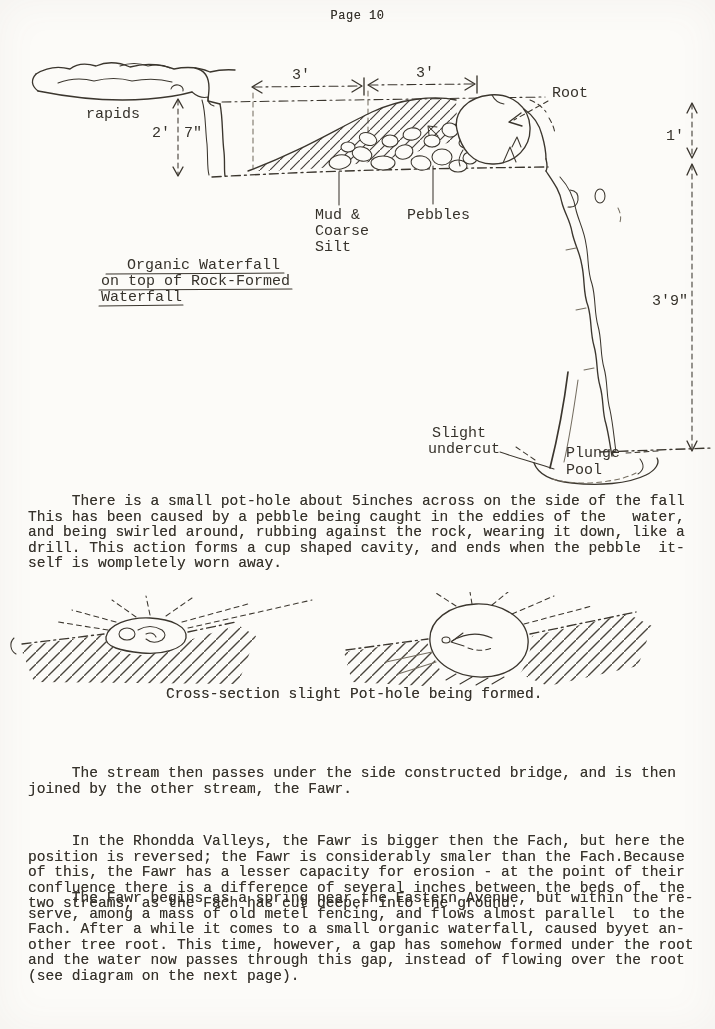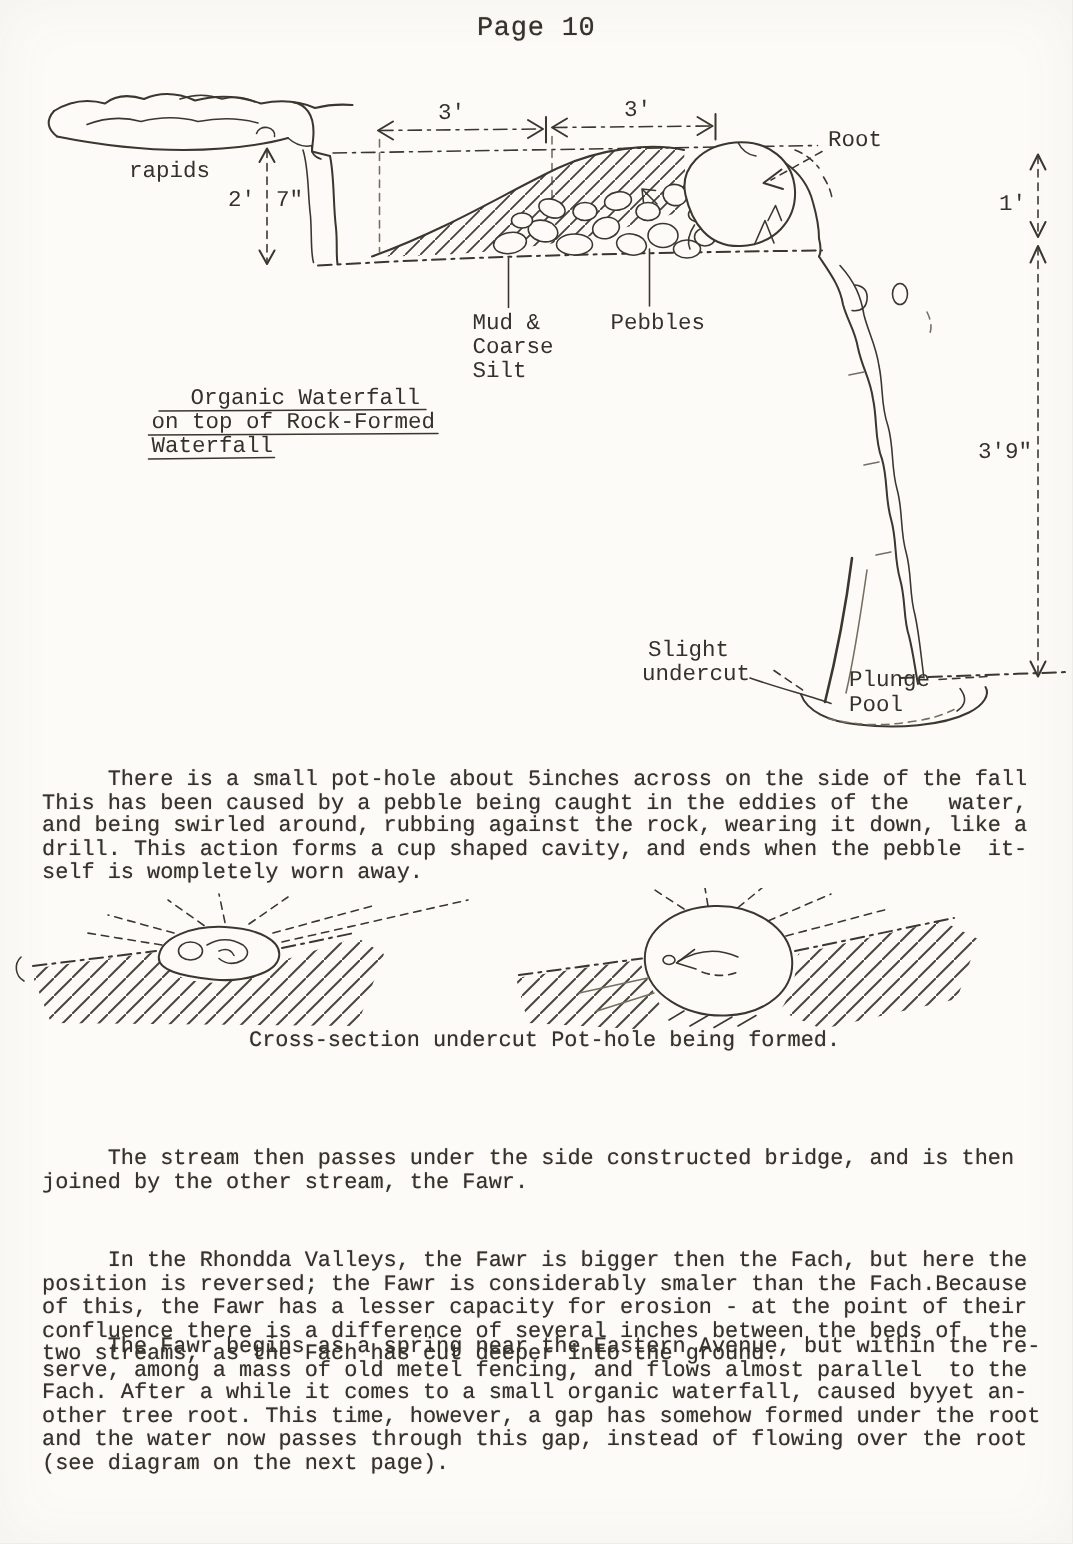--- a/index.html
+++ b/index.html
@@ -5,29 +5,29 @@
   html,body{margin:0;padding:0;background:#e8e6e1;}
   .page{
     position:relative;width:715px;height:1029px;margin:0 auto;
     background:#fcfbf8;overflow:hidden;
     font-family:"Liberation Mono","DejaVu Sans Mono",monospace;
     color:#36322b;
     box-shadow:inset 0 0 40px rgba(120,110,95,.06);
   }
   .title{
     position:absolute;top:9px;left:0;width:100%;text-align:center;
-    font-size:18px;letter-spacing:.5px;
+    font-size:12px;letter-spacing:.5px;
     text-shadow:0 0 .6px rgba(54,50,43,.65);
   }
   .bodytext{
     position:absolute;left:28px;
     font-size:14.6px;line-height:15.5px;white-space:pre;
     text-shadow:0 0 .6px rgba(54,50,43,.6);
   }
-  .p1{top:513px}.p2{top:716px}.p3{top:766px}.p4{top:834px}.p5{top:891px}.p6{top:977px}
+  .p1{top:494px}.p2{top:716px}.p3{top:766px}.p4{top:834px}.p5{top:891px}.p6{top:977px}
   .caption{top:687px;left:166px}
   svg{position:absolute;left:0}
   .fig1{top:0}
   .fig2{top:592px}
   .s{stroke:#3b362e;fill:none;stroke-width:1.35;stroke-linecap:round;stroke-linejoin:round}
   .thin{stroke-width:1.05}
   .hv{stroke-width:1.7}
   .dd{stroke-dasharray:9 4 2 4}
   .dsh{stroke-dasharray:5 4}
   .lt{stroke:#756e61}
@@ -250,21 +250,21 @@
       <path class="s dsh thin" d="M 524 32 L 592 14"></path>
       <path class="s thin lt" d="M 432 60 L 386 70"></path>
       <path class="s thin lt" d="M 436 70 L 398 82"></path>
       <path class="s thin" d="M 446 88 l 10 -6"></path>
       <path class="s thin" d="M 460 92 l 12 -7"></path>
       <path class="s thin" d="M 476 93 l 12 -7"></path>
       <path class="s thin" d="M 492 92 l 12 -7"></path>
     </g>
   </svg>
 
-  <div class="bodytext caption">Cross-section undercut Pot-hole being formed.</div>
+  <div class="bodytext caption">Cross-section slight Pot-hole being formed.</div>
 
   <div class="bodytext p3">     The stream then passes under the side constructed bridge, and is then
 joined by the other stream, the Fawr.</div>
   <div class="bodytext p4">     In the Rhondda Valleys, the Fawr is bigger then the Fach, but here the
 position is reversed; the Fawr is considerably smaler than the Fach.Because
 of this, the Fawr has a lesser capacity for erosion - at the point of their
 confluence there is a difference of several inches between the beds of  the
 two streams, as the Fach has cut deeper into the ground.</div>
   <div class="bodytext p5">     The Fawr begins as a spring near the Eastern Avenue, but within the re-
 serve, among a mass of old metel fencing, and flows almost parallel  to the

